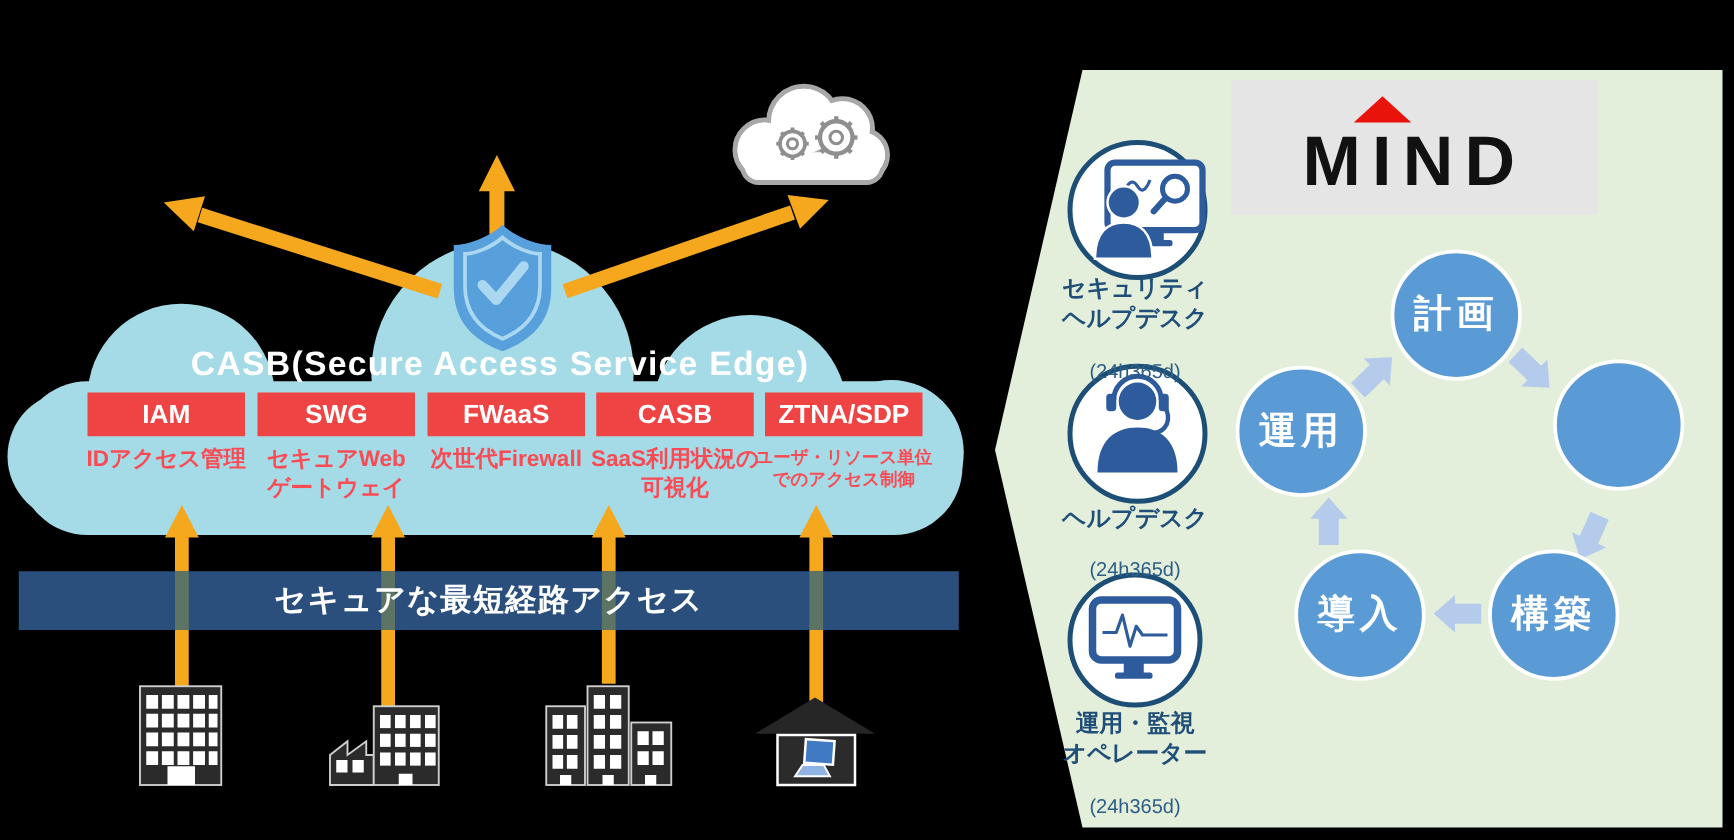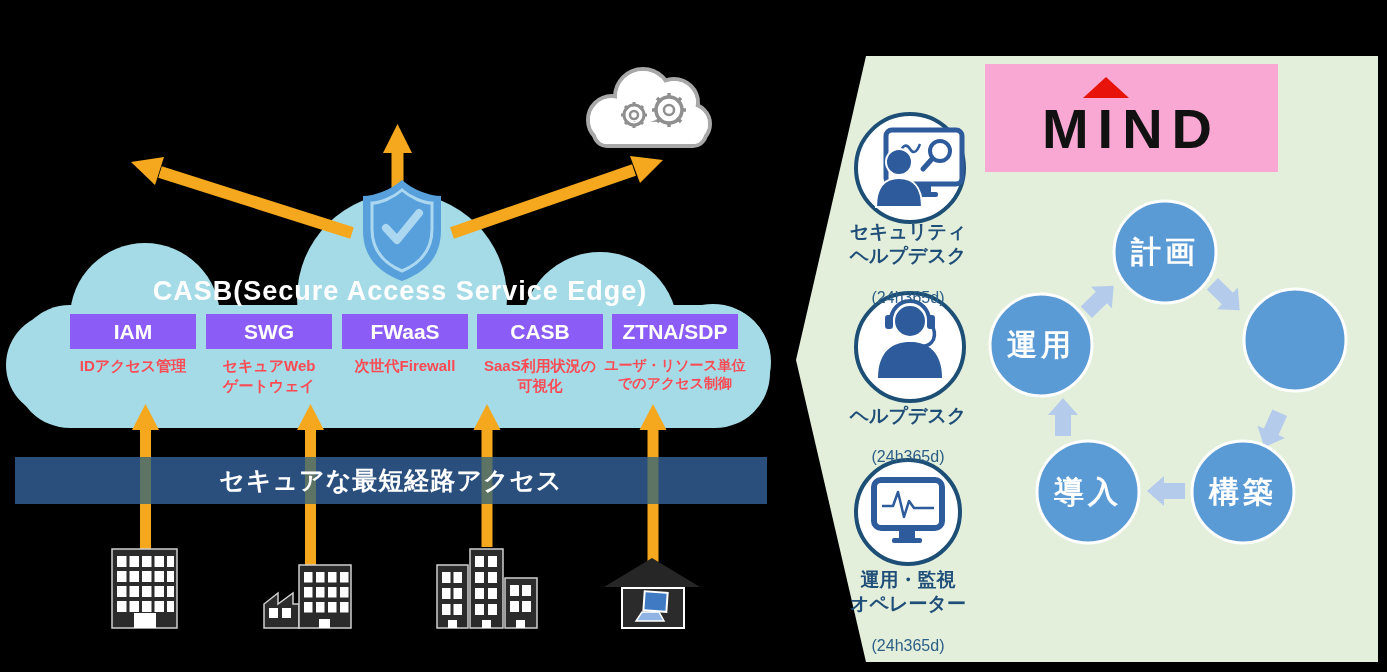--- a/index.html
+++ b/index.html
@@ -2,28 +2,28 @@
 <html><head>
 <meta charset="utf-8">
 <style>
   html,body{margin:0;padding:0;background:#000;}
   body{font-family:"Liberation Sans","DejaVu Sans",sans-serif;}
   #stage{position:relative;width:1387px;height:672px;background:#000;overflow:hidden;}
   #shapes{position:absolute;left:0;top:0;z-index:1;}
   .ov{position:absolute;z-index:3;}
   .sase-title{left:80px;top:276px;width:640px;text-align:center;color:#fff;
     font-size:27px;font-weight:bold;letter-spacing:1px;}
-  .svc-box{top:314px;width:126px;height:35px;background:#8b5cf6;color:#fff;
+  .svc-box{top:314px;width:126px;height:35px;background:#ef4444;color:#fff;
     font-size:21px;font-weight:bold;text-align:center;line-height:35px;}
-  .svc-desc{top:356px;width:164px;color:#fa4b55;font-size:15px;font-weight:bold;
+  .svc-desc{top:356px;width:164px;color:#fa4b55;font-size:18px;font-weight:bold;
     text-align:center;line-height:1.3;white-space:pre-line;}
   .svc-desc.small{font-size:14px;}
   .banner-text{left:15px;top:457px;width:752px;height:47px;line-height:47px;
     text-align:center;color:#fff;font-size:25px;font-weight:bold;letter-spacing:1px;}
-  .logo-box{left:985px;top:64px;width:293px;height:108px;background:#f9a8d4;}
+  .logo-box{left:985px;top:64px;width:293px;height:108px;background:#e5e5e5;}
   .logo-tri{position:absolute;left:98px;top:13px;width:0;height:0;
     border-left:23px solid transparent;border-right:23px solid transparent;
     border-bottom:21px solid #e8140c;}
   .logo-text{position:absolute;left:0;top:32px;width:100%;text-align:center;
     color:#111;font-size:56px;font-weight:bold;letter-spacing:9px;}
   .role-label{left:808px;width:200px;text-align:center;color:#1f4e79;
     font-size:19px;font-weight:bold;line-height:24px;}
   .role-hours{left:808px;width:200px;text-align:center;color:#2c5e86;
     font-size:16px;font-weight:normal;margin-top:20px;}
   .cycle-label{width:120px;height:40px;line-height:40px;text-align:center;

